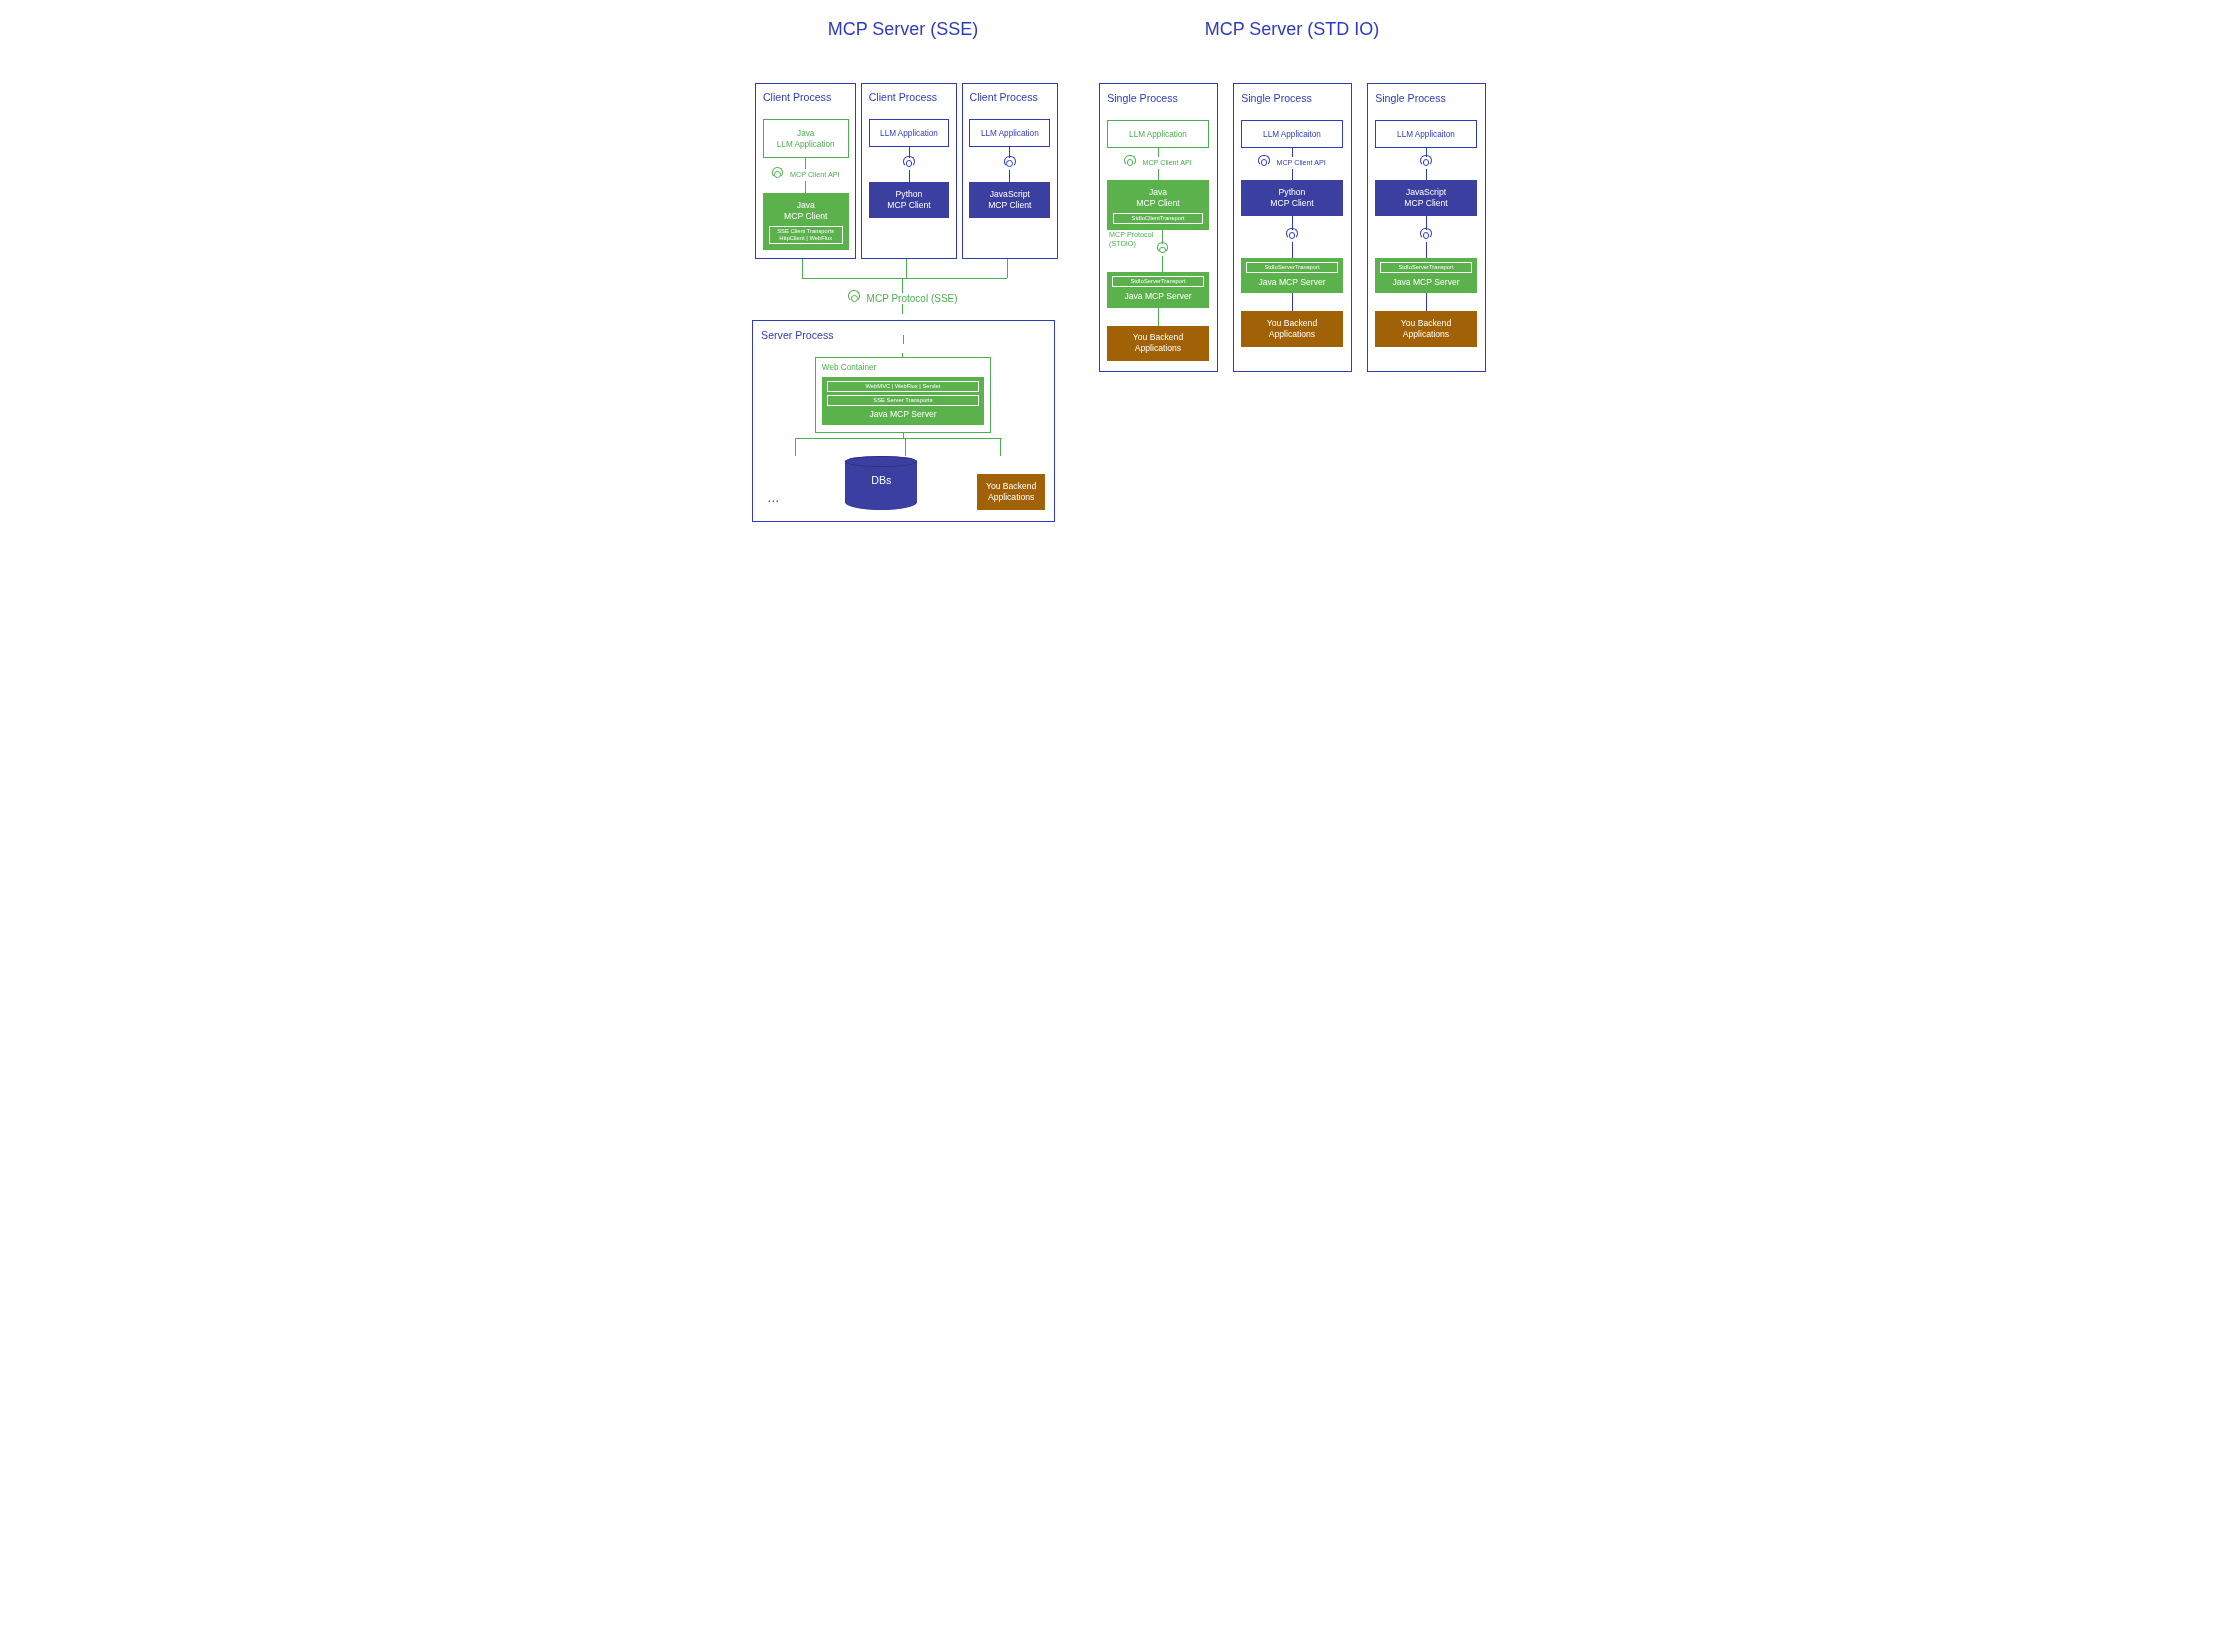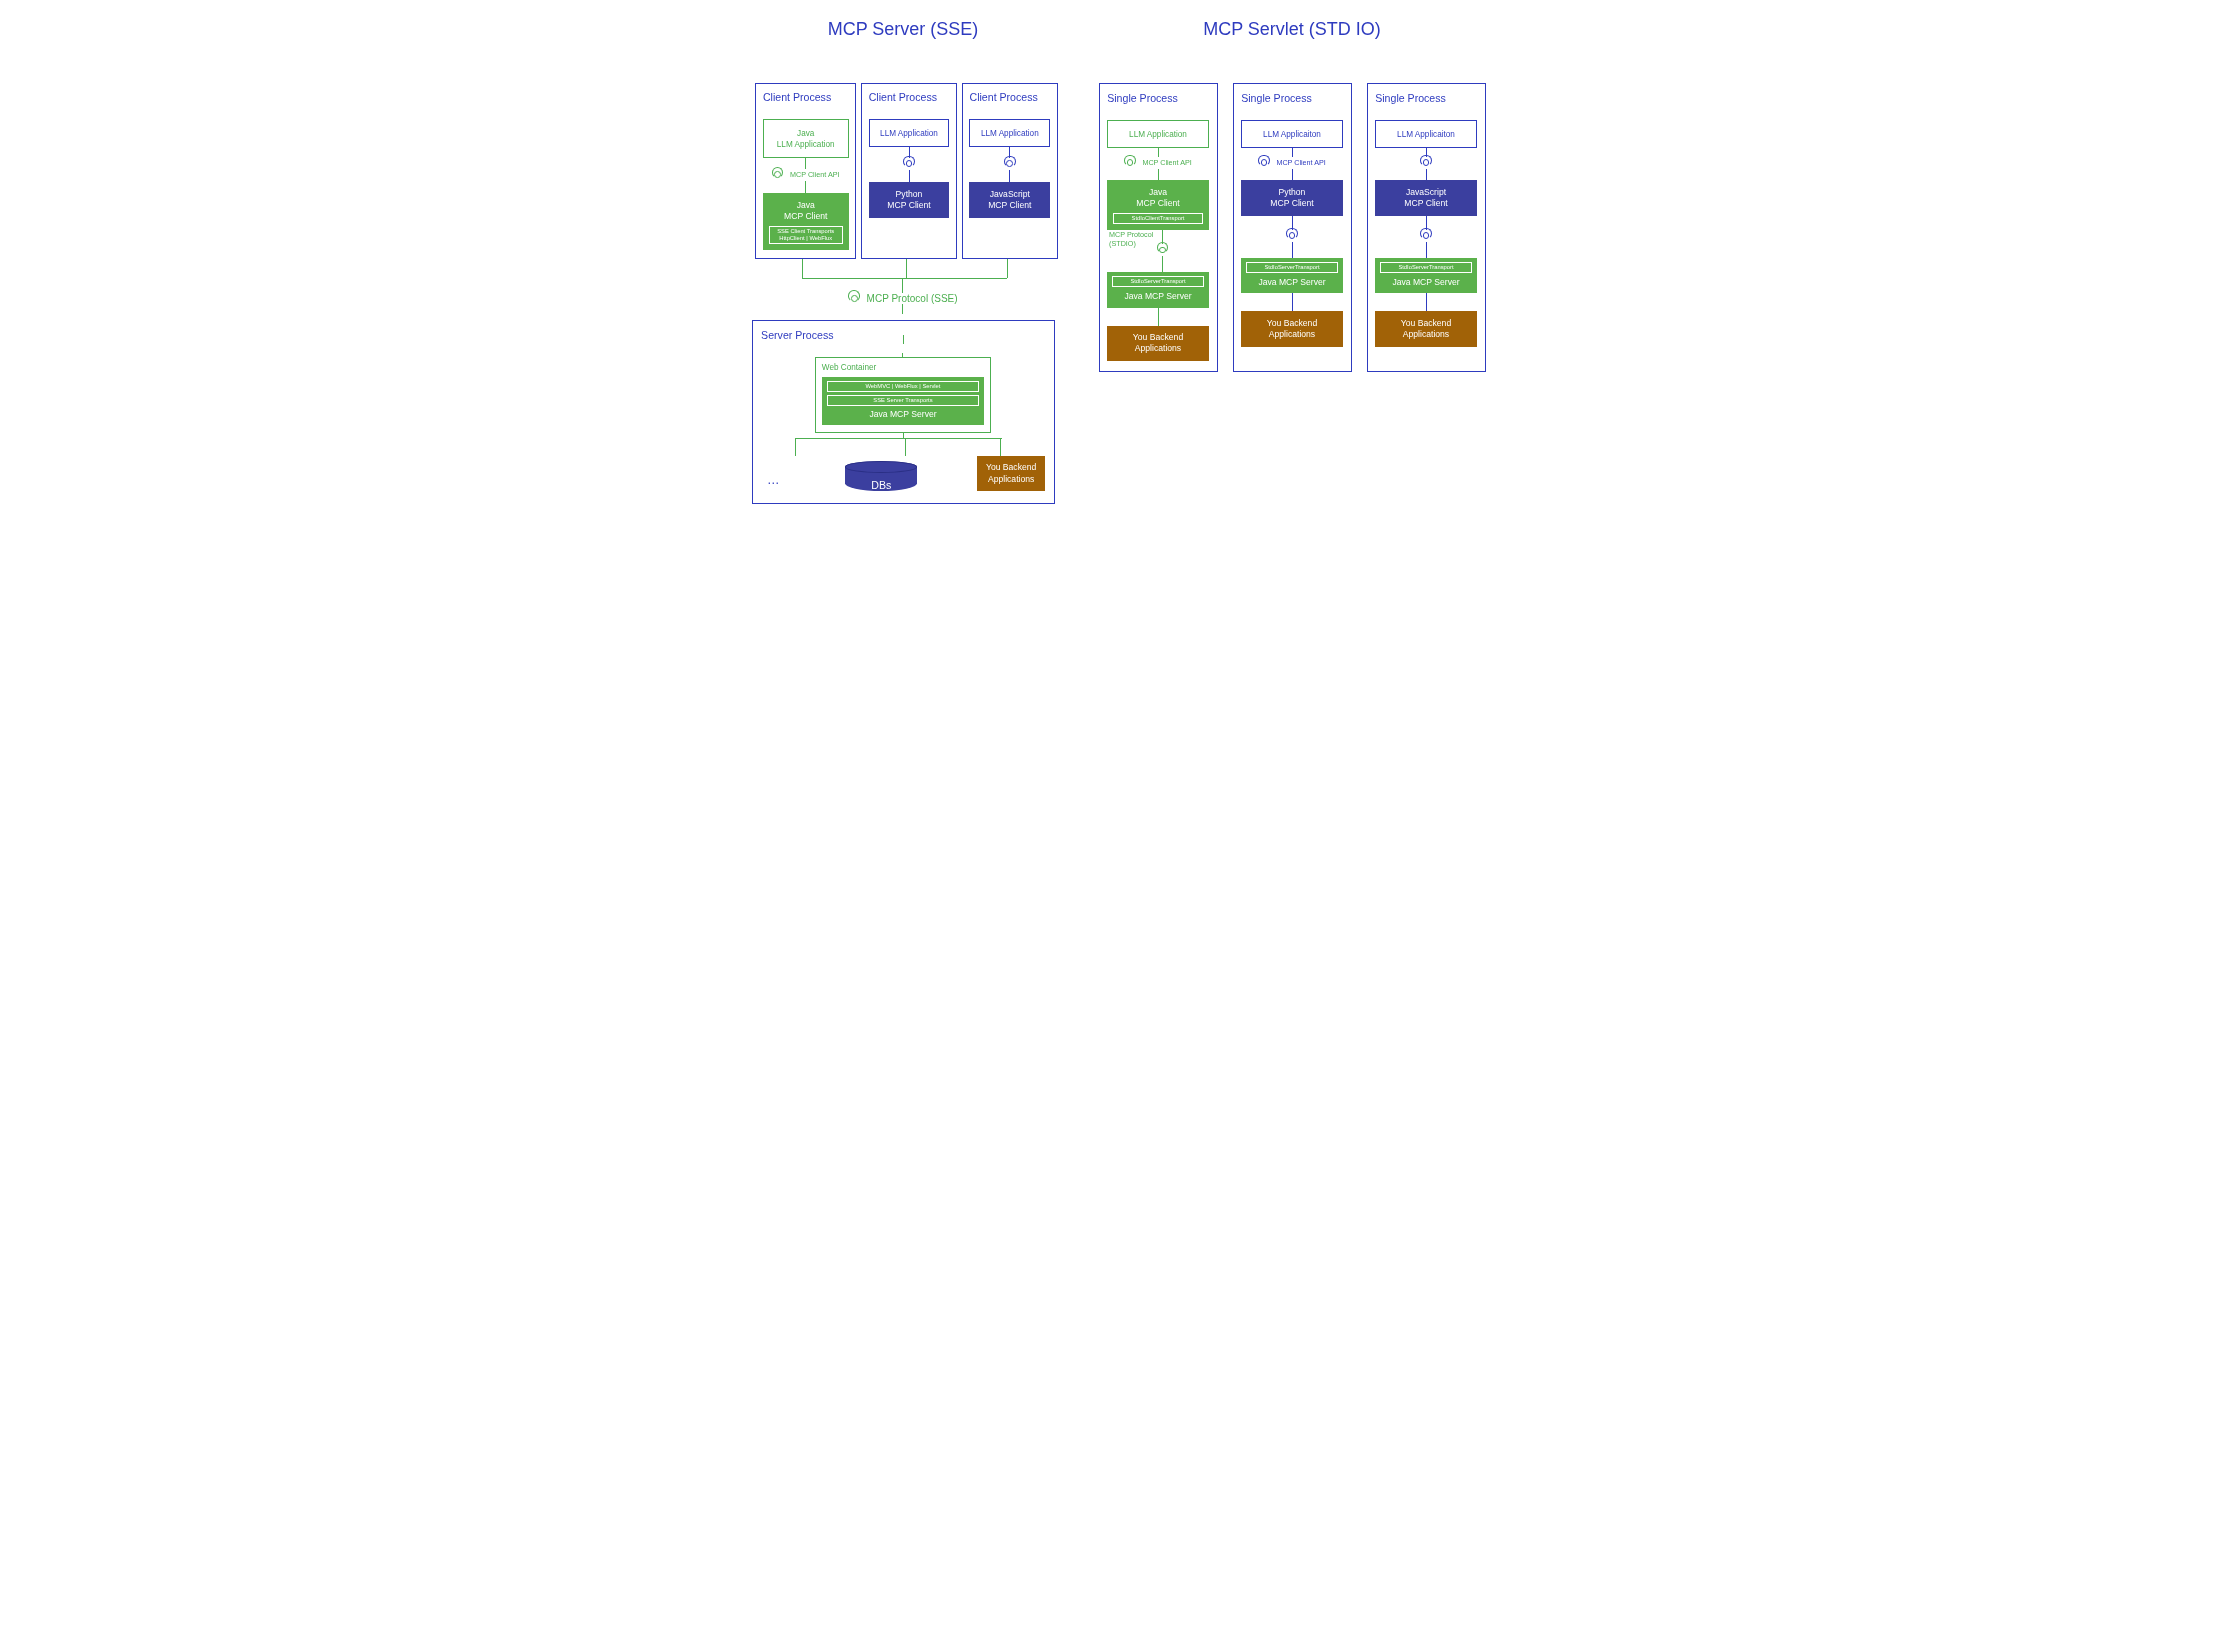--- a/index.html
+++ b/index.html
@@ -130,21 +130,21 @@
   .backend-row {
     display:flex; justify-content:space-between; align-items:flex-end;
     margin-top: 17.3px;
   }
   .backend-box {
     background:#a16207; color:#fff; text-align:center;
     padding: 6.7px 8.6px; font-size:8.6px; line-height:1.3;
   }
   .ellipsis { font-size:12.5px; color:#2e3bbf; padding: 0 5.8px 4.8px 5.8px; }
   .db {
-    width:72px; height:30px; position:relative; color:#fff; text-align:center;
+    width:72px; height:54px; position:relative; color:#fff; text-align:center;
   }
   .db .cyl-body {
     position:absolute; top:5.8px; left:0; right:0; bottom:0;
     background:#3b3f9f; border-radius: 0 0 36px 11.5px / 0 0 7.7px 7.7px;
   }
   .db .cyl-body {
     border-bottom-left-radius: 36px 7.7px;
     border-bottom-right-radius: 36px 7.7px;
   }
   .db .cyl-top {
@@ -315,21 +315,21 @@
         </div>
         <div class="backend-box">
           <span>You Backend</span><br>
           <span>Applications</span>
         </div>
       </div>
     </div>
   </div>
 
   <div class="half" style="width:394px">
-    <h1 class="title">MCP Servlet (STD IO)</h1>
+    <h1 class="title">MCP Server (STD IO)</h1>
 
     <div class="stdio-row">
 
       <div class="single-box c0">
         <div class="process-title">Single Process</div>
         <div class="app-box">
           <span>LLM Application</span>
         </div>
         <div class="std-conn green short">
           <div class="line t"></div>

